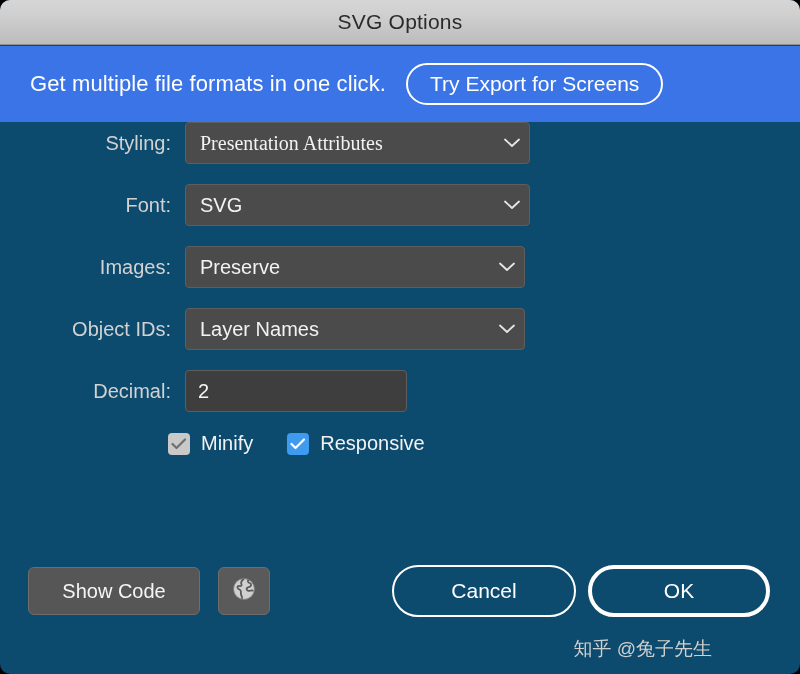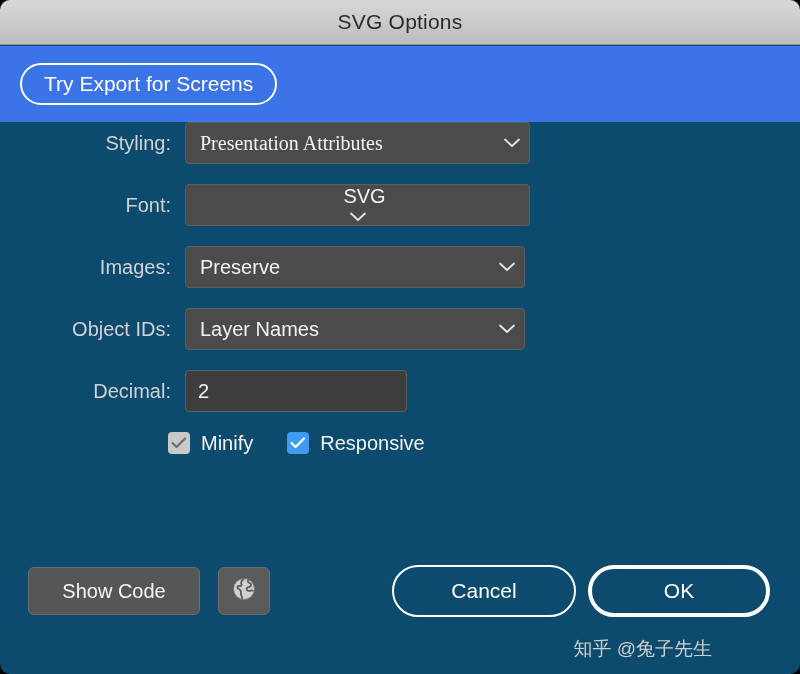--- a/index.html
+++ b/index.html
@@ -95,21 +95,21 @@
     white-space:nowrap;
     flex:1;
   }
   .chev {
     width:34px; height:42px;
     display:flex; align-items:center; justify-content:center;
   }
   .chev svg { display:block; }
 
   .w-styling   { width:345px;font-family:Liberation Serif, serif; }
-  .w-font      { width:345px;flex-direction:column; }
+  .w-font      { width:345px; }
   .w-images    { width:340px; }
   .w-objectids { width:340px; }
 
   .textinput {
     width:222px; height:42px;
     background:#3e3e3e;
     border:1px solid #5e5e5e;
     border-radius:4px;
     display:flex; align-items:center;
     padding-left:12px;
@@ -117,21 +117,21 @@
     color:#f4f4f4;
     cursor:text;
   }
 
   
   .checkrow {
     display:flex; align-items:center;
     margin-left:168px;
     margin-top:14px;
   }
-  .cbwrap { display:flex; align-items:flex-start; cursor:pointer; }
+  .cbwrap { display:flex; align-items:center; cursor:pointer; }
   .cbwrap + .cbwrap { margin-left:34px; }
   .cbox {
     width:22px; height:22px;
     border-radius:4px;
     display:flex; align-items:center; justify-content:center;
     flex:0 0 auto;
   }
   .cbox.gray { background:#c9c9c9; }
   .cbox.blue { background:#3e9bf0; }
   .cbox svg { display:block; }
@@ -202,20 +202,21 @@
 </head>
 <body>
 
 <div id="dialog">
 
   <div class="titlebar">
     <div class="titlebar-text">SVG Options</div>
   </div>
 
   <div class="banner">
+    <div class="banner-text">Get multiple file formats in one click.</div>
     <div class="banner-btn">Try Export for Screens</div>
   </div>
 
   <div class="form">
 
     <div class="row">
       <div class="label">Styling:</div>
       <div class="select w-styling">
         <div class="value">Presentation Attributes</div>
         <div class="chev">

